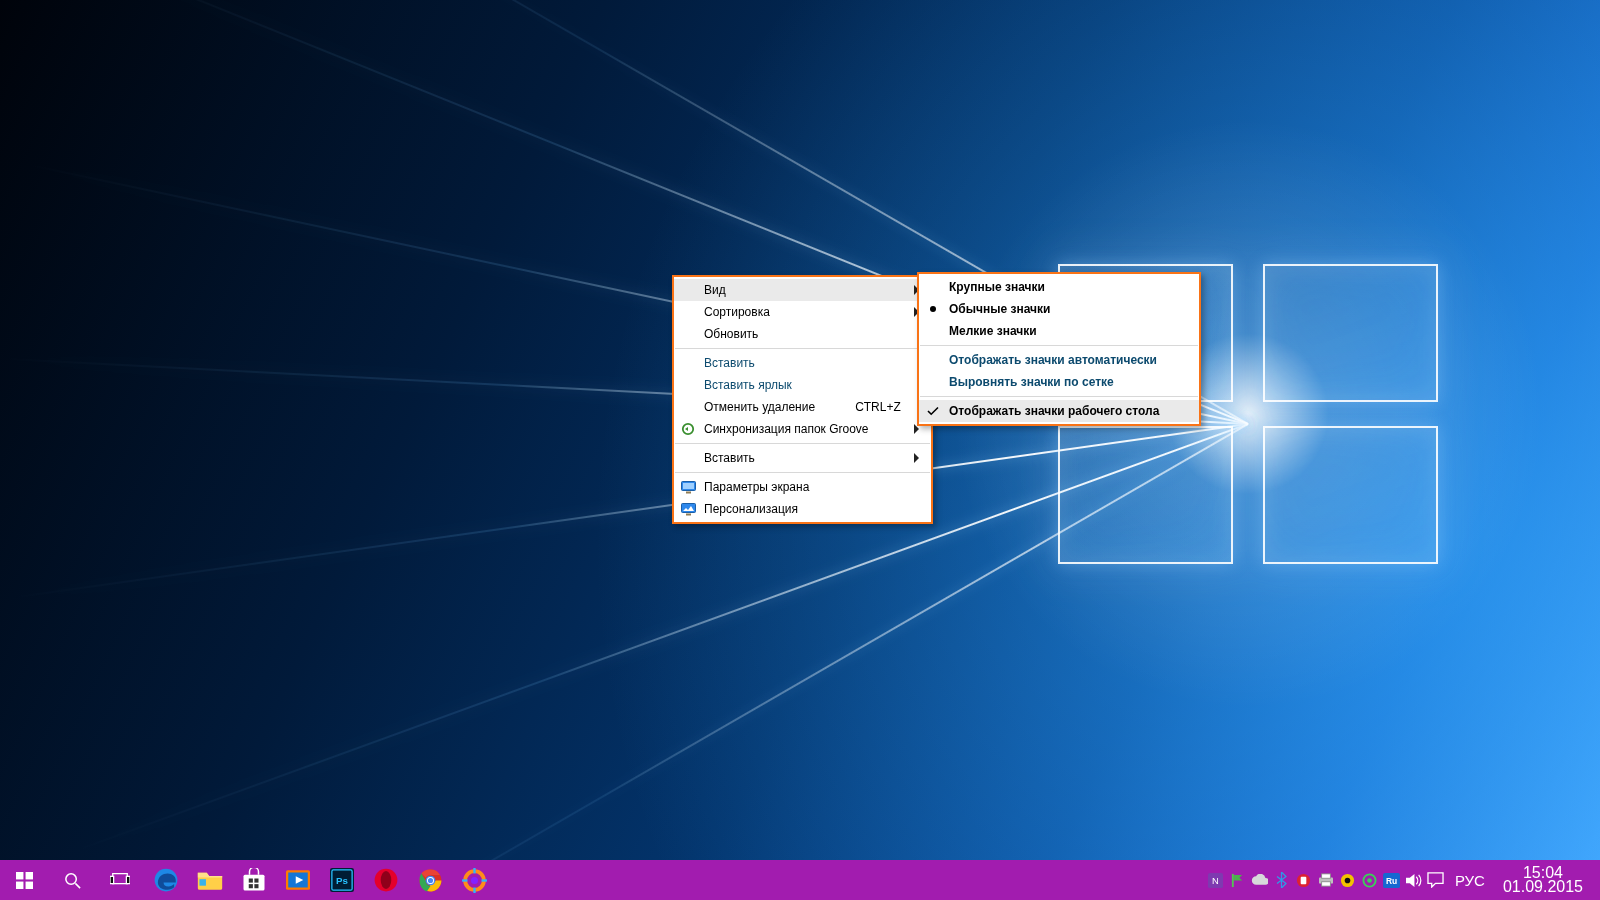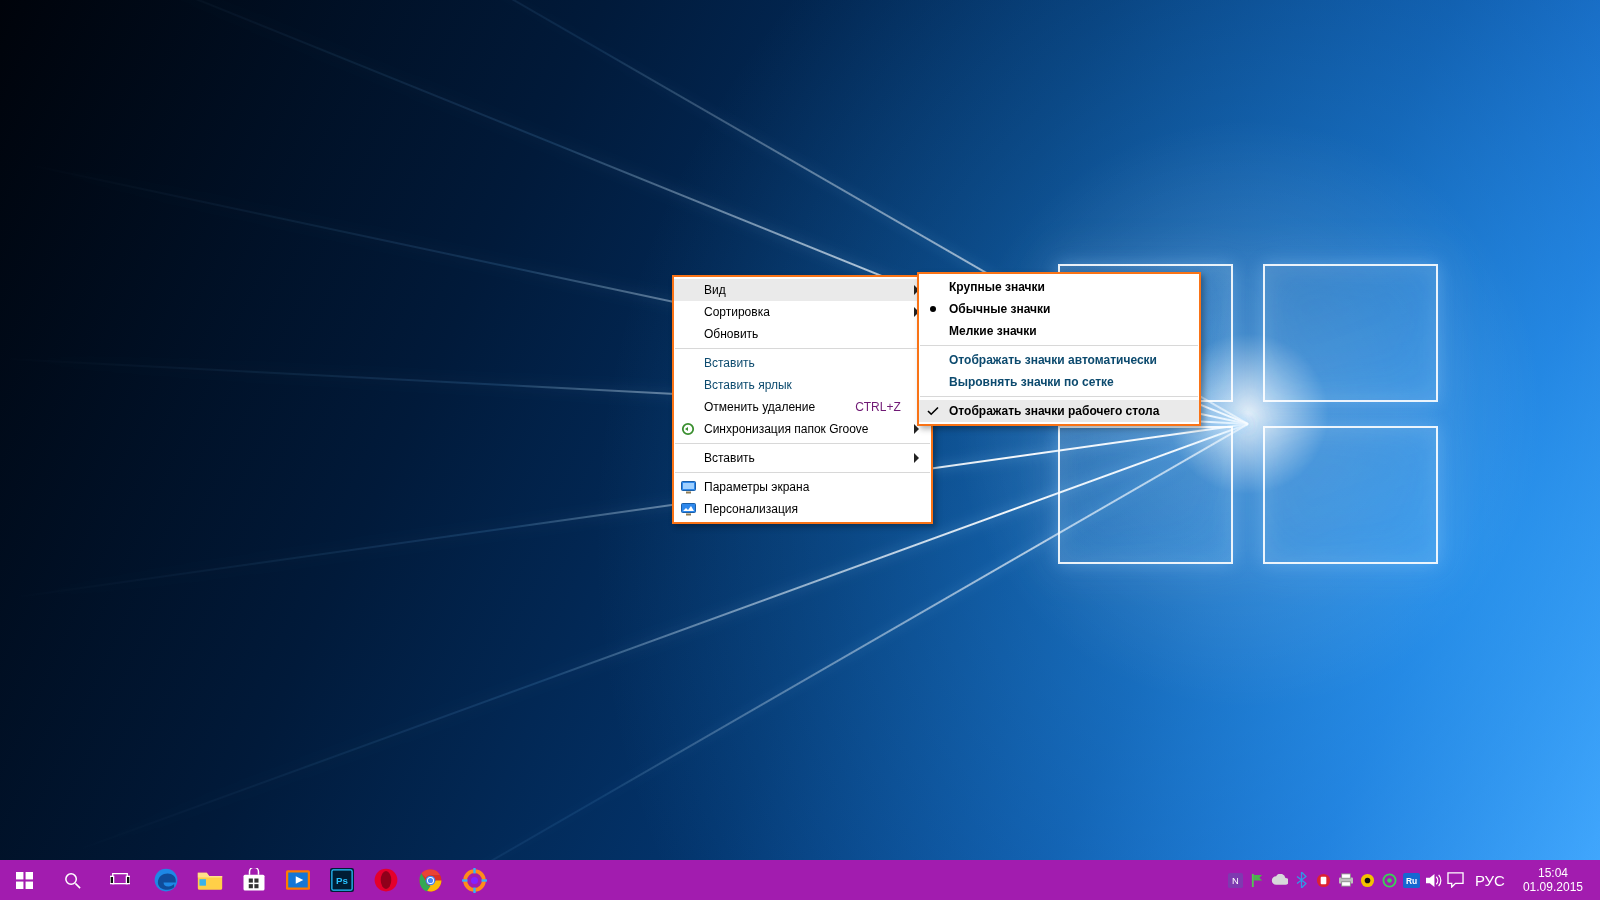--- a/index.html
+++ b/index.html
@@ -35,36 +35,36 @@
 .win-logo .q4{bottom:0;right:0;width:46%;height:46%}
 
 .menu{
   position:absolute;background:#fff;color:#000;border:2px solid #f97316;
   box-shadow:3px 3px 6px rgba(0,0,0,.3);min-width:244px;padding:2px 0;
 }
 .menu .item{display:flex;align-items:center;height:22px;padding:0 30px 0 30px;position:relative;white-space:nowrap}
 .menu .item.hover{background:#eaeaea}
 .menu .item.disabled{color:#0c4a6e}
 .menu .divider{height:1px;background:#d8d8d8;margin:3px 1px}
-.menu .item .shortcut{margin-left:auto;padding-left:40px;color:#701a75}
+.menu .item .shortcut{margin-left:auto;padding-left:40px;color:#000000}
 .menu .item .arrow{position:absolute;right:10px;top:50%;transform:translateY(-50%);display:flex}
 .menu .item .left-ic{position:absolute;left:6px;top:50%;transform:translateY(-50%);width:16px;height:16px;display:flex;align-items:center;justify-content:center}
 .menu .item .radio{width:6px;height:6px;border-radius:50%;background:#000}
 .menu .check svg{width:12px;height:12px}
 .sub{min-width:280px}
 
 .taskbar{position:absolute;bottom:0;left:0;right:0;height:40px;background:#a21caf;display:flex;align-items:stretch;color:#fff;z-index:10}
 .tb-left{display:flex;align-items:stretch}
 .tb-btn{width:48px;display:flex;align-items:center;justify-content:center}
 .tb-pin{width:44px;display:flex;align-items:center;justify-content:center;position:relative}
 .tb-fill{flex:1}
 .tray{display:flex;align-items:center;padding:0 0 0 4px}
 .tray .ic{width:22px;height:40px;display:flex;align-items:center;justify-content:center}
 .lang{padding:0 8px;display:flex;align-items:center;font-size:15px}
-.clock{display:flex;flex-direction:column;align-items:center;justify-content:center;padding:0 10px;font-size:12px;line-height:14px}
+.clock{display:flex;flex-direction:column;align-items:center;justify-content:center;padding:0 10px;font-size:16px;line-height:14px}
 .show-dt{width:6px;border-left:1px solid #3a3a3a}
 
 svg{display:block}
 </style>
 </head>
 <body>
 
 <div class="wallpaper">
 
   <div class="beam" style="top:47%;width:78%;transform:rotate(-20deg)"></div>

